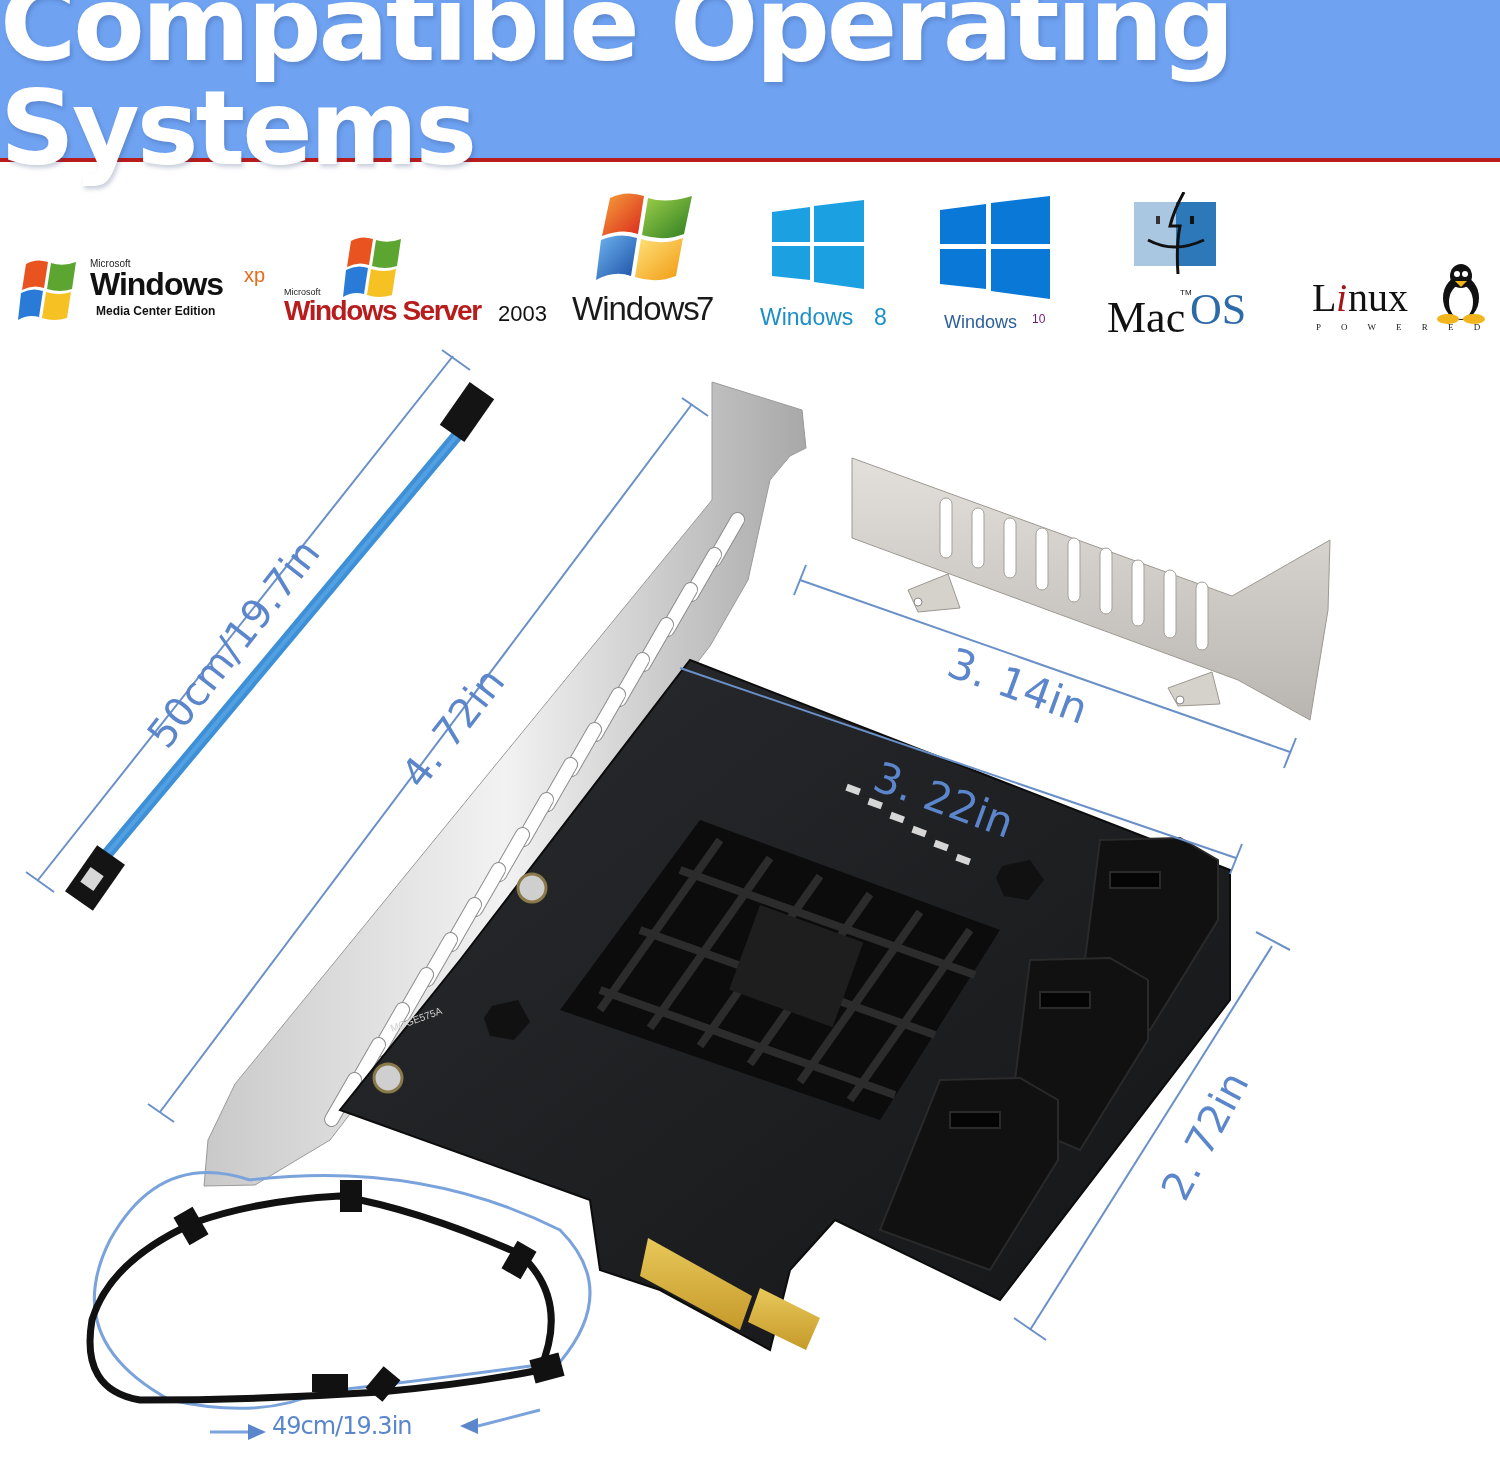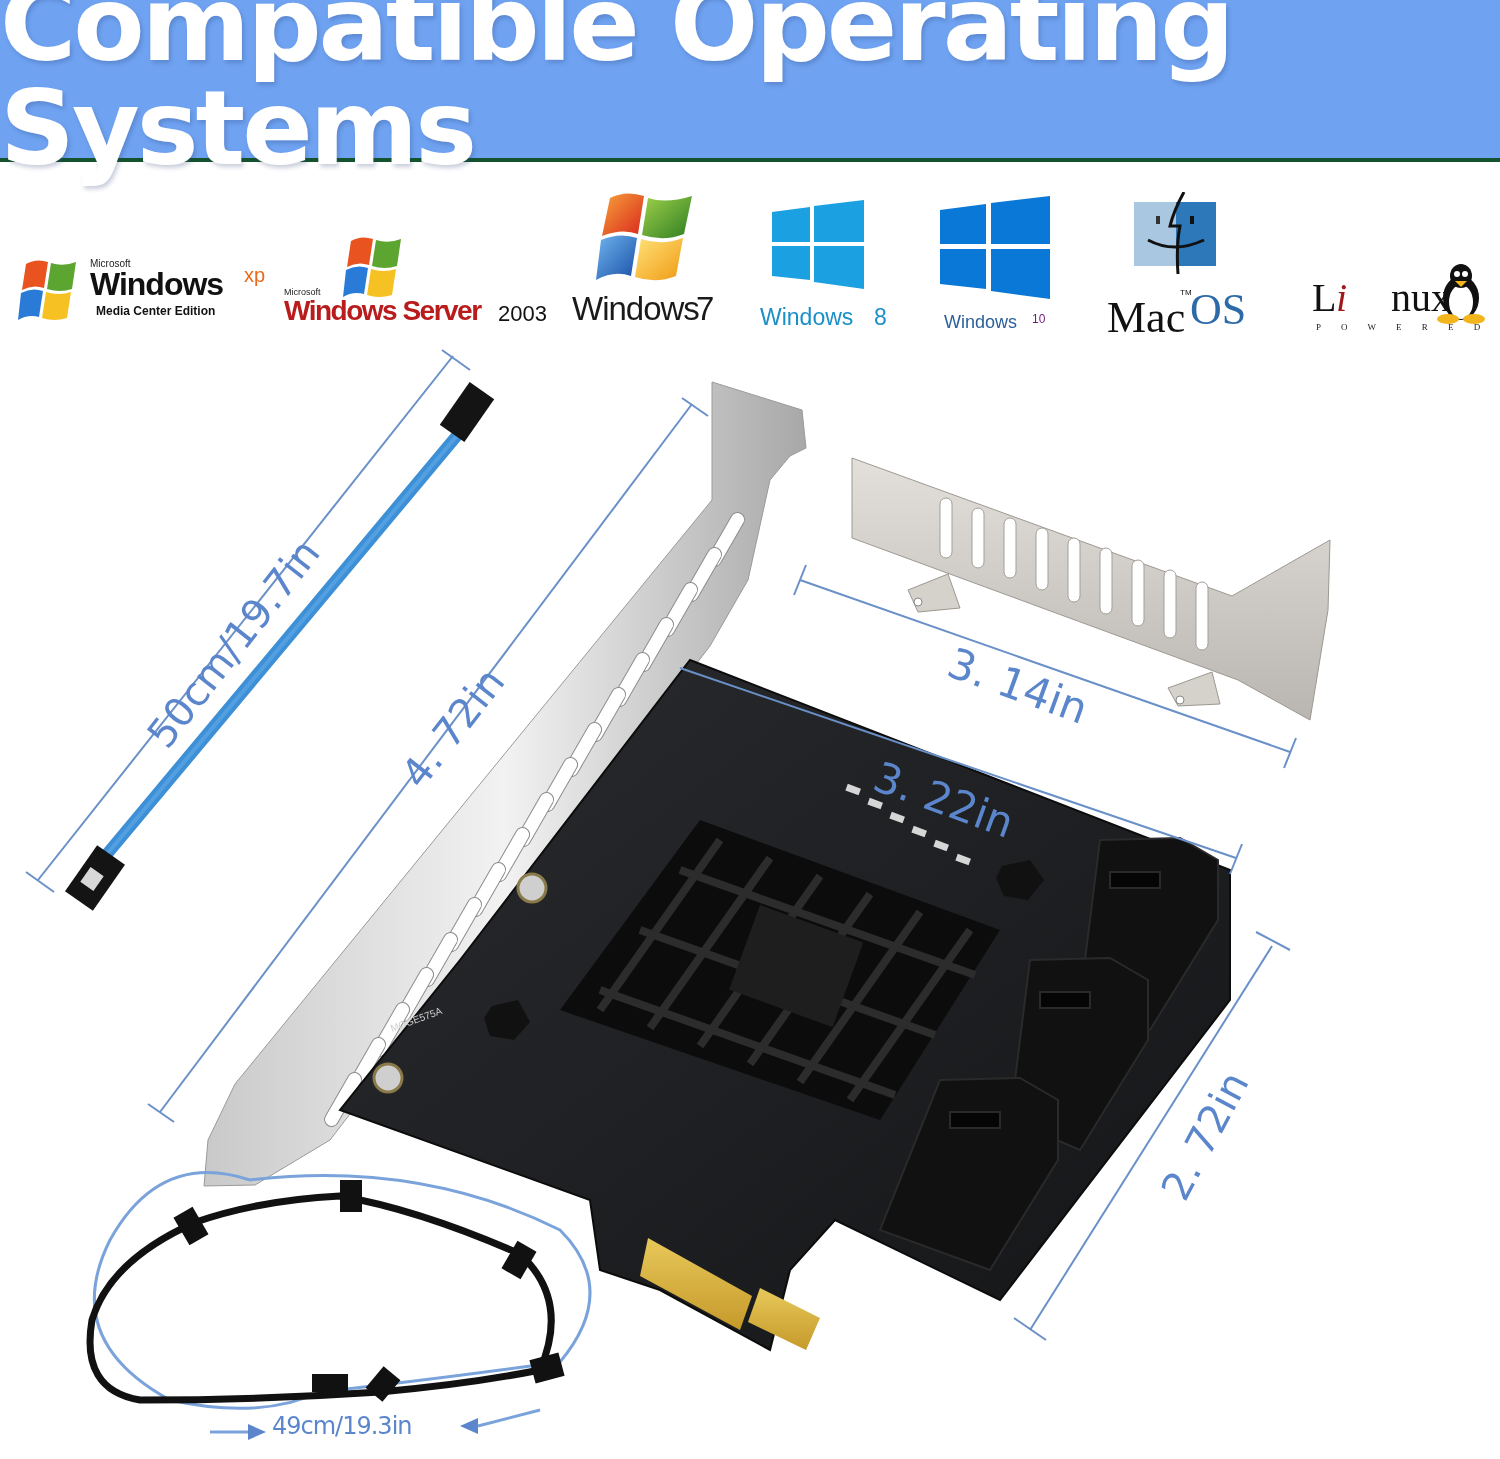--- a/index.html
+++ b/index.html
@@ -3,21 +3,21 @@
 <meta charset="utf-8">
 <style>
   * { box-sizing: border-box; margin: 0; padding: 0; }
   html, body { width: 1500px; height: 1459px; background: #ffffff; overflow: hidden; }
   body { position: relative; font-family: "Liberation Sans", sans-serif; }
 
   
   .banner {
     position: absolute; left: 0; top: 0; width: 1500px; height: 162px;
     background: #6fa3f2;
-    border-bottom: 4px solid #14532d;
+    border-bottom: 4px solid #b91c1c;
     display: flex; align-items: center; justify-content: center;
   }
   .banner-title {
     color: #ffffff; font-family: "DejaVu Sans", sans-serif; font-weight: bold;
     font-size: 104px; letter-spacing: -3px; line-height: 1;
     text-shadow: 2px 3px 4px rgba(40,60,110,0.25);
     margin-top: -6px;
   }
 
   
@@ -128,21 +128,21 @@
       <path d="M14 48 Q40 62 70 48" stroke="#111" stroke-width="3" fill="none"></path>
     </svg>
     <span style="position:absolute; left:0; top:100px; font-family:'Liberation Serif', serif; font-size:44px; color:#111;margin-left:7px;">Mac</span>
     <span style="position:absolute; left:80px; top:96px; font-size:8px; color:#111;">TM</span>
     <span style="position:absolute; left:90px; top:92px; font-family:'Liberation Serif', serif; font-size:44px; color:#2d6aa8;">OS</span>
   </div>
 
   <div class="os-logo" style="left:1312px; top:82px; width:180px; height:72px;">
     <span style="position:absolute; left:0; top:12px; font-family:'Liberation Serif', serif; font-size:40px; color:#111;">L</span>
     <span style="position:absolute; left:24px; top:12px; font-family:'Liberation Serif', serif; font-style:italic; font-size:40px; color:#a01a1a;">i</span>
-    <span style="position:absolute; left:36px; top:12px; font-family:'Liberation Serif', serif; font-size:40px; color:#111;margin-left:43px;">nux</span>
+    <span style="position:absolute; left:36px; top:12px; font-family:'Liberation Serif', serif; font-size:40px; color:#111;">nux</span>
     <svg width="50" height="62" viewBox="0 0 50 62" style="position:absolute; left:124px; top:0;">
       <ellipse cx="25" cy="36" rx="18" ry="22" fill="#111"></ellipse>
       <ellipse cx="25" cy="40" rx="12" ry="17" fill="#fff"></ellipse>
       <ellipse cx="25" cy="14" rx="11" ry="12" fill="#111"></ellipse>
       <circle cx="21" cy="12" r="3" fill="#fff"></circle>
         <circle cx="29" cy="12" r="3" fill="#fff"></circle>
       <path d="M19 19 L31 19 L25 25 Z" fill="#f2b51c"></path>
       <ellipse cx="12" cy="57" rx="11" ry="5" fill="#f2b51c"></ellipse>
       <ellipse cx="38" cy="57" rx="11" ry="5" fill="#f2b51c"></ellipse>
     </svg>

